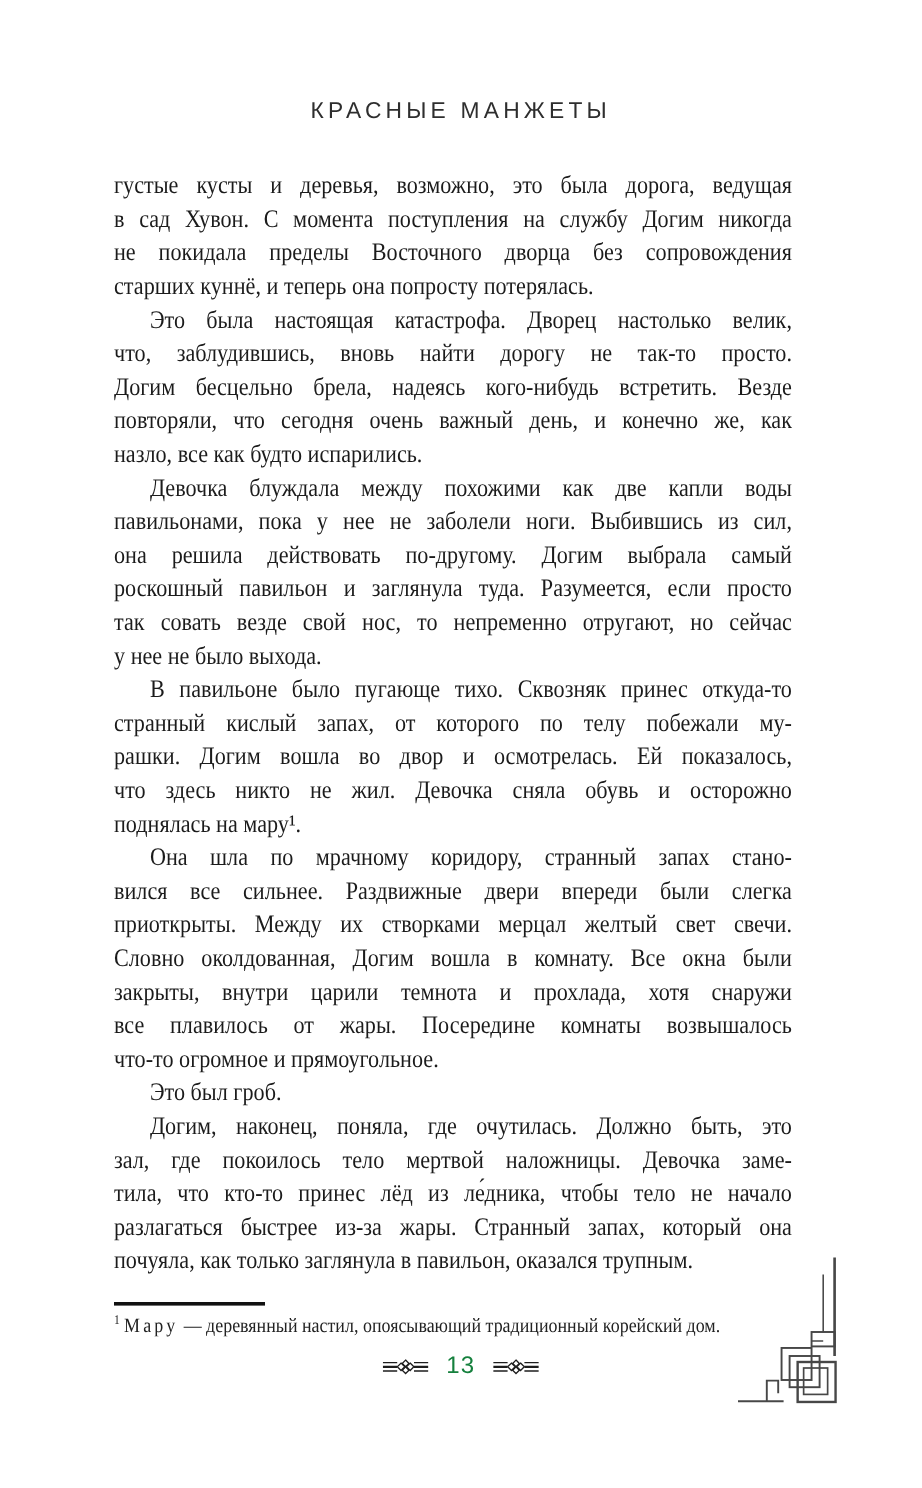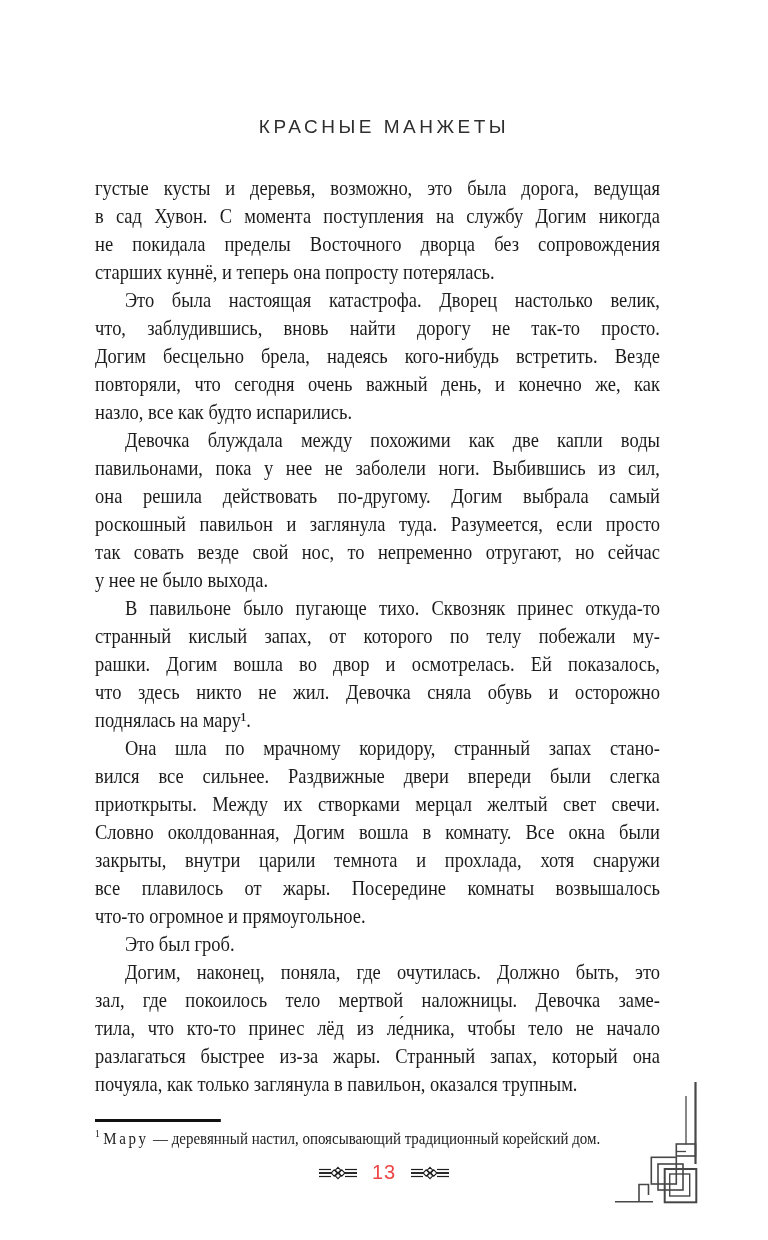--- a/index.html
+++ b/index.html
@@ -1,18 +1,18 @@
 <!DOCTYPE html>
 <html><head>
 <meta charset="utf-8">
 <style>
   html,body{margin:0;padding:0;}
   body{width:768px;height:1240px;background:#ffffff;overflow:hidden;
        font-family:"Liberation Serif", serif;}
-  .page{position:relative;width:768px;height:956px;background:#ffffff;margin-top:34px;}
+  .page{position:relative;width:768px;height:956px;background:#ffffff;}
 
   
   .chapter-title{
     position:absolute;left:0;top:82px;width:768px;
     text-align:center;
     font-family:"Liberation Sans", sans-serif;
     font-size:19px;letter-spacing:3.5px;
     color:#2e2e2e;font-weight:400;
   }
 
@@ -32,21 +32,21 @@
   .footnote sup{font-size:11px;line-height:0;margin-right:4px;}
   .footnote .term{letter-spacing:3px;margin-right:5px;}
 
   
   .pager{
     position:absolute;left:0;top:1127px;width:768px;
     display:flex;align-items:center;justify-content:center;gap:15px;
   }
   .page-number{
     font-family:"Liberation Sans", sans-serif;
-    font-size:20px;color:#ef4444;letter-spacing:1px;text-align:center;
+    font-size:20px;color:#15803d;letter-spacing:1px;text-align:center;
   }
   .knot-ornament{display:block;}
 
   
   .corner-ornament{position:absolute;left:610px;top:1044px;}
 </style>
 </head>
 <body>
 
 <div class="page">

